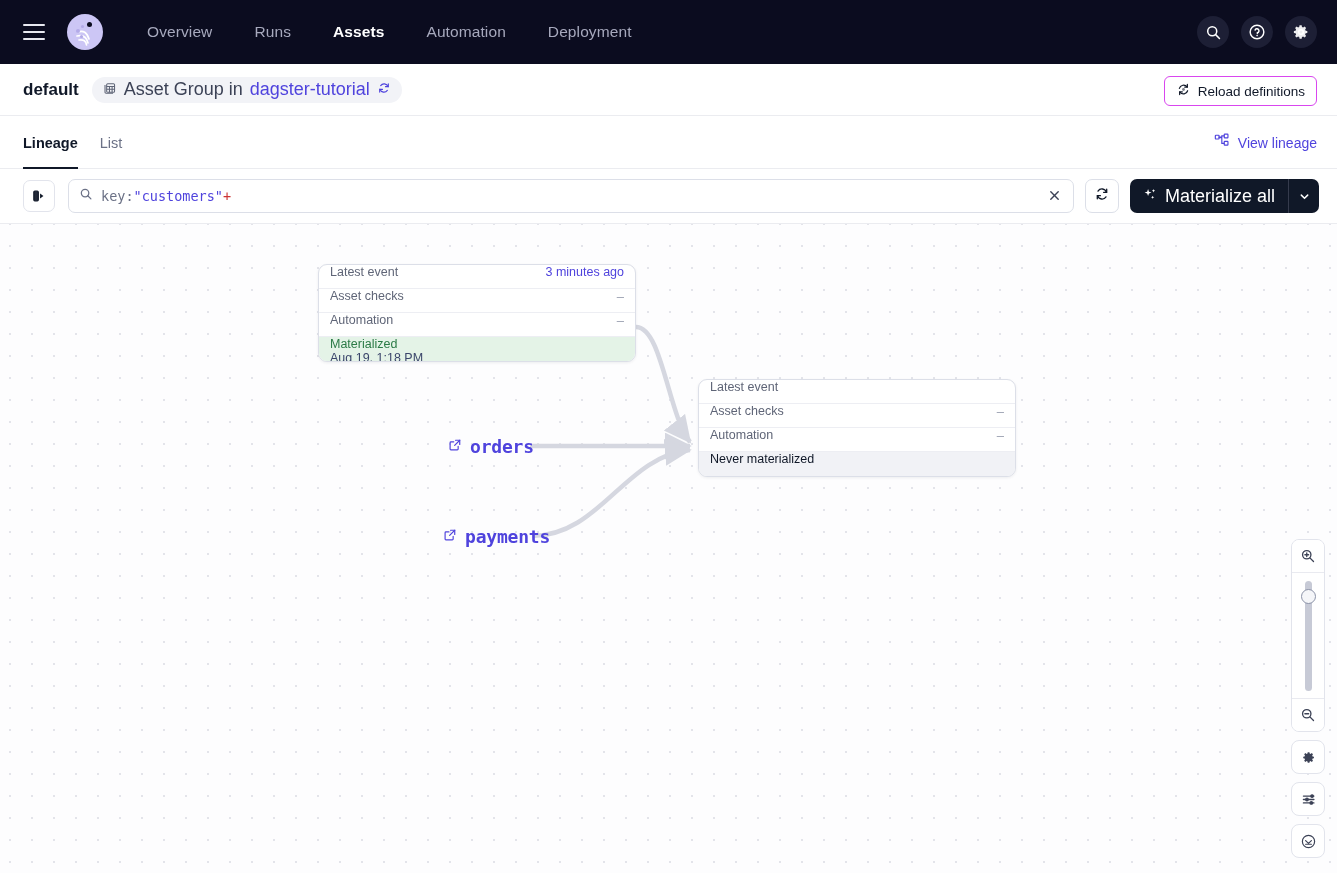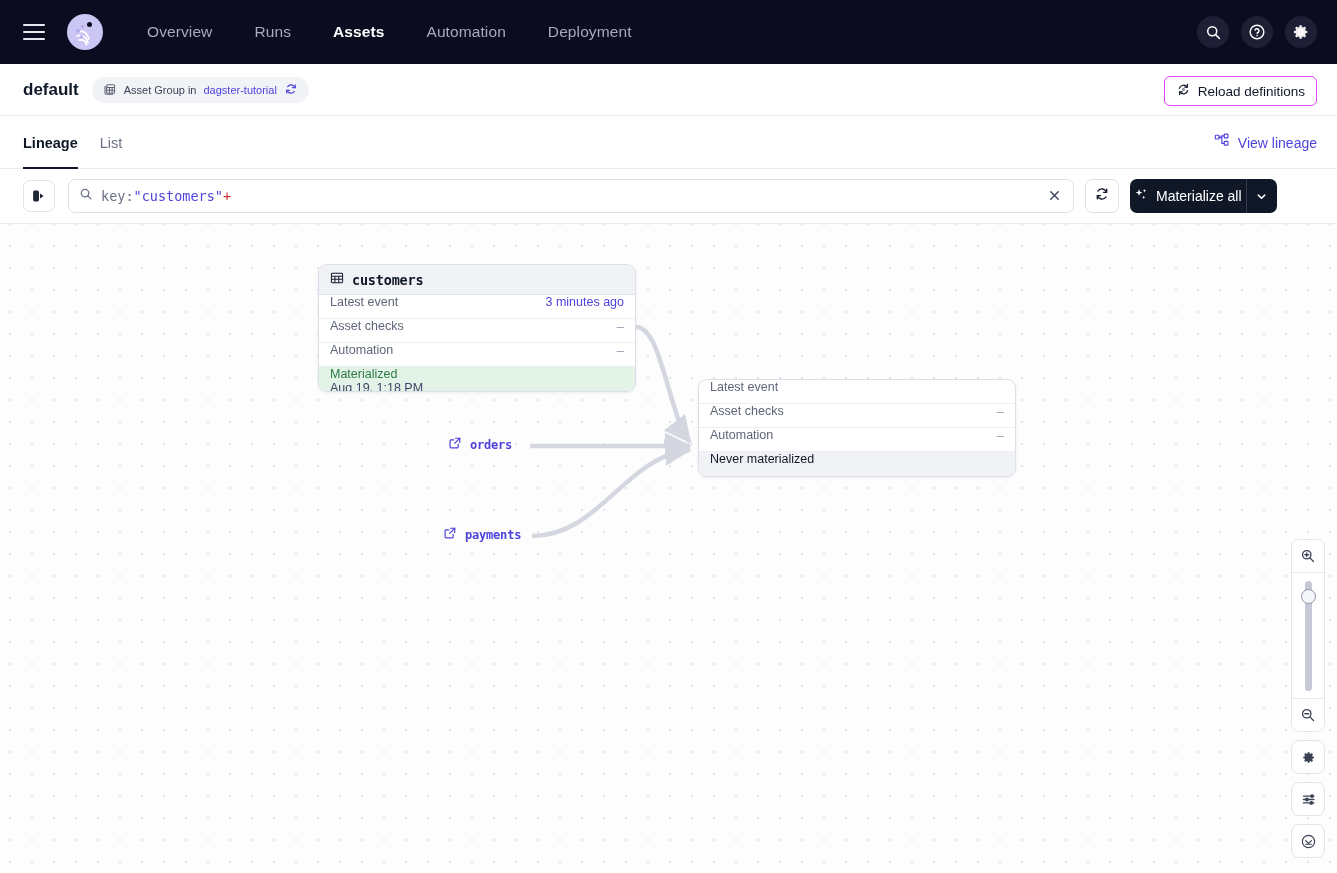--- a/index.html
+++ b/index.html
@@ -54,21 +54,21 @@
   
   .pagehead {
     position: absolute; top: 64px; left: 0; width: 1337px; height: 52px;
     background: #fff; border-bottom: 1px solid #ebecf0;
     display: flex; align-items: center;
   }
   .pagetitle { margin-left: 23px; font-size: 17px; font-weight: bold; color: #101828; }
   .groupbadge {
     margin-left: 13px; height: 26px; border-radius: 13px; background: #f2f3f7;
     display: flex; align-items: center; padding: 0 11px; gap: 7px;
-    font-size: 11px; color: #3c4256; cursor: pointer;
+    font-size: 18px; color: #3c4256; cursor: pointer;
   }
   .groupbadge .link { color: #4f43dd; }
   .reloadbtn {
     position: absolute; right: 20px; top: 12px; height: 30px;
     border: 1px solid #d946ef; border-radius: 6px; background: #fff;
     display: flex; align-items: center; gap: 7px; padding: 0 11px;
     font-size: 13.5px; color: #101828; cursor: pointer;
   }
 
   
@@ -120,22 +120,22 @@
   .refreshbtn {
     margin-left: 11px; width: 34px; height: 34px; border: 1px solid #dcdfe8;
     border-radius: 7px; background: #fff;
     display: flex; align-items: center; justify-content: center; cursor: pointer;
   }
   .matgroup {
     margin-left: 11px; height: 34px; background: #101828; border-radius: 7px;
     display: flex; align-items: center; color: #fff; overflow: hidden;
   }
   .matmain {
-    display: flex; align-items: center; gap: 7px; padding: 0 4px; height: 34px;
-    font-size: 14px; cursor: pointer;
+    display: flex; align-items: center; gap: 7px; padding: 0 13px; height: 34px;
+    font-size: 18px; cursor: pointer;
   }
   .matdivider { width: 1px; height: 34px; background: #353b4d; }
   .matcaret {
     width: 30px; height: 34px; display: flex; align-items: center; justify-content: center;
     cursor: pointer;
   }
 
   
   .canvas {
     position: absolute; top: 224px; left: 0; width: 1337px; height: 649px;
@@ -173,21 +173,21 @@
     background: #e4f3e7; color: #2b7a46; border-bottom: none; flex-direction: column;
   }
   .node-row.materialized .val { color: #3b466b; }
   .node-row.never { background: #f1f2f6; color: #101828; border-bottom: none; }
 
   
   .extasset {
     position: absolute; display: flex; align-items: center; gap: 8px; cursor: pointer;
   }
   .extasset .label {
-    font-family: "DejaVu Sans Mono", monospace; font-size: 12px;
+    font-family: "DejaVu Sans Mono", monospace; font-size: 18px;
     font-weight: bold; color: #4f43dd; letter-spacing: -.2px;
   }
 
   
   .zoomstack {
     position: absolute; right: 12px; top: 315px; width: 34px;
     display: flex; flex-direction: column; align-items: center; gap: 8px;
   }
   .zoomgroup {
     width: 34px; border: 1px solid #e2e4ec; border-radius: 8px; background: #fff;
@@ -384,29 +384,20 @@
       </defs>
 
       <path d="M636 103 C 662 103, 668 190, 690 218" fill="none" stroke="#d5d7e0" stroke-width="4.5" marker-end="url(#arrow)"></path>
 
       <path d="M530 222 L 690 222" fill="none" stroke="#d5d7e0" stroke-width="4.5" marker-end="url(#arrow)"></path>
 
       <path d="M532 312 C 600 312, 625 232, 690 226" fill="none" stroke="#d5d7e0" stroke-width="4.5" marker-end="url(#arrow)"></path>
     </svg>
 
     <div class="node" style="left:318px; top:40px; width:318px;">
-      <div class="node-head">
-        <span>
-          <svg width="14" height="14" viewBox="0 0 16 16" fill="none" stroke="#101828" stroke-width="1.15">
-            <rect x="1.6" y="2.6" width="12.8" height="10.8" rx="1.1"></rect>
-            <path d="M1.6 5.9h12.8M1.6 9.3h12.8M5.6 5.9v7.5M10 5.9v7.5"></path>
-          </svg>
-        </span>
-        <span class="node-name">customers</span>
-      </div>
       <div class="node-row">
         <span>Latest event</span>
         <span class="val">3 minutes ago</span>
       </div>
       <div class="node-row">
         <span>Asset checks</span>
         <span class="dash">–</span>
       </div>
       <div class="node-row">
         <span>Automation</span>

